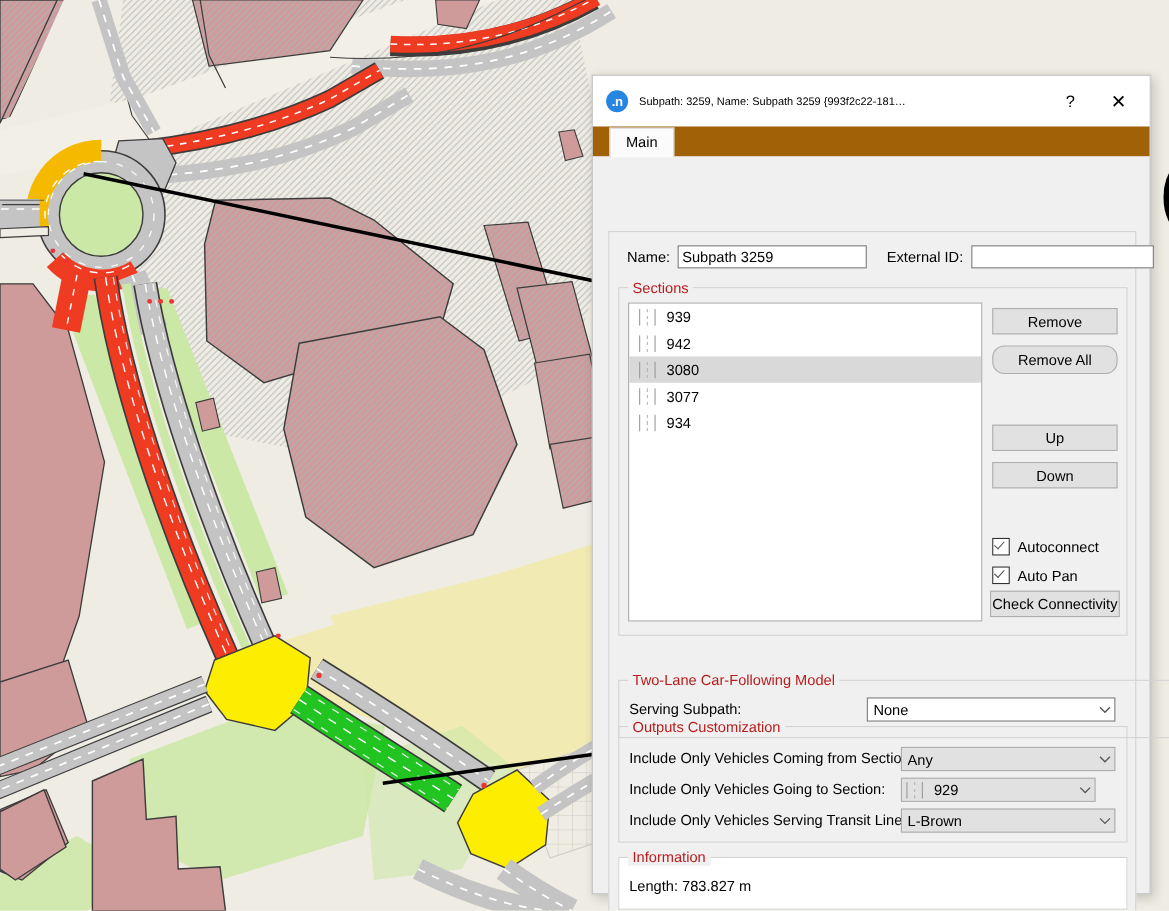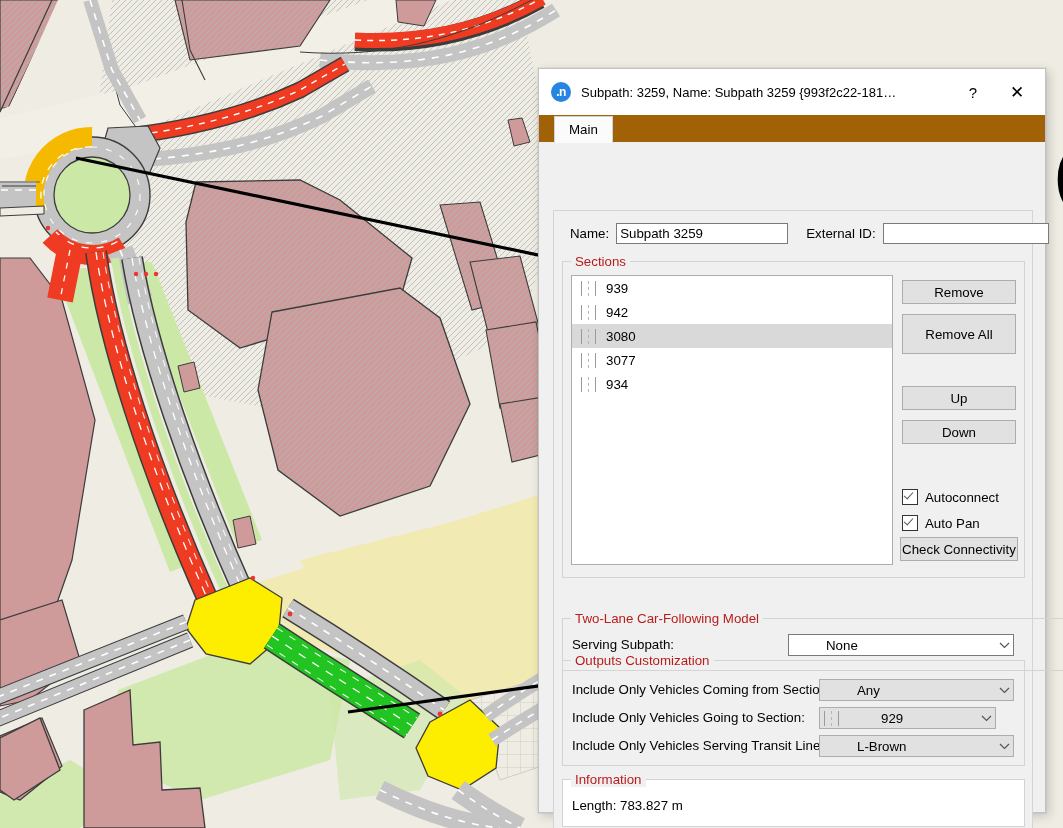--- a/index.html
+++ b/index.html
@@ -57,21 +57,21 @@
     color: #fff;
     font-size: 12px;
     font-weight: bold;
     display: flex; align-items: center; justify-content: center;
     margin-right: 10px;
     flex: 0 0 auto;
     letter-spacing: -0.5px;
   }
   .title-text {
     flex: 1 1 auto;
-    font-size: 13px;
+    font-size: 10px;
     white-space: nowrap;
     overflow: hidden;
     color: #000;
   }
   .title-btn {
     width: 44px; height: 34px;
     display: flex; align-items: center; justify-content: center;
     font-size: 15px;
     color: #000;
     cursor: default;
@@ -220,21 +220,21 @@
     height: 22px;
     background: #e1e1e1;
     border: 1px solid #adadad;
     display: flex;
     align-items: center;
     box-sizing: border-box;
     font-size: 13.3px;
     padding-left: 5px;
   }
   .combo.white { background: #ffffff; border-color: #7a7a7a; }
-  .combo .cval { flex: 1 1 auto; white-space: nowrap; overflow: hidden; margin-left: 32px; }
+  .combo .cval { flex: 1 1 auto; white-space: nowrap; overflow: hidden; }
   .combo .chev {
     width: 17px; height: 100%;
     display: flex; align-items: center; justify-content: center;
     flex: 0 0 auto;
   }
   .chev svg { display:block; }
 
   .statictext {
     position: absolute;
     font-size: 13.3px;
@@ -494,21 +494,21 @@
             <span class="sec-icon">
                 <i class="l"></i>
                 <i class="m"></i>
                 <i class="r"></i>
               </span>
             <span>934</span>
           </div>
         </div>
 
         <button class="btn" style="position:absolute; left:339px; top:18px; width:114px; height:24px;">Remove</button>
-        <button class="btn" style="position:absolute; left:339px; top:52px; width:114px; height:40px;">Remove All</button>
+        <button class="btn" style="position:absolute; left:339px; top:52px; width:114px; height:26px;border-radius:11px;">Remove All</button>
         <button class="btn" style="position:absolute; left:339px; top:124px; width:114px; height:24px;">Up</button>
         <button class="btn" style="position:absolute; left:339px; top:158px; width:114px; height:24px;">Down</button>
 
         <div class="checkrow" style="left:339px; top:227px;">
           <span class="cbox checked"></span>
           <span>Autoconnect</span>
         </div>
         <div class="checkrow" style="left:339px; top:253px;">
           <span class="cbox checked"></span>
           <span>Auto Pan</span>

